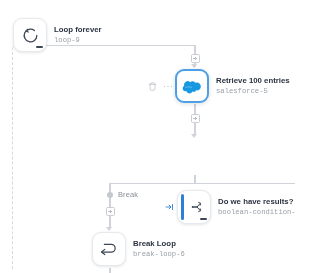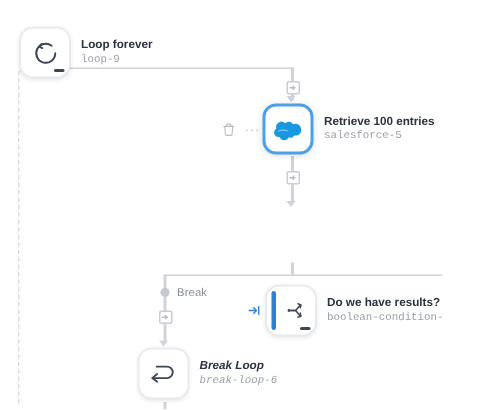--- a/index.html
+++ b/index.html
@@ -290,21 +290,21 @@
           <path d="M20 5v14"></path>
         </svg>
       </div>
     </div>
     <div class="node-text">
       <span class="node-title">Do we have results?</span>
       <span class="node-sub">boolean-condition-1</span>
     </div>
   </div>
 
-  <div class="node" style="left:92px; top:232px;font-style:italic;">
+  <div class="node" style="left:92px; top:232px;">
     <div class="node-box">
       <span>
         <svg width="20" height="16" viewBox="0 0 26 20" fill="none" stroke="#3d4654" stroke-width="1.6" stroke-linecap="round" stroke-linejoin="round">
           <path d="M4 14h12a5 5 0 0 0 0-10H7"></path>
           <polyline points="7.5,10.5 3.2,14 7.5,17.2"></polyline>
         </svg>
       </span>
     </div>
     <div class="node-text">
       <span class="node-title">Break Loop</span>

